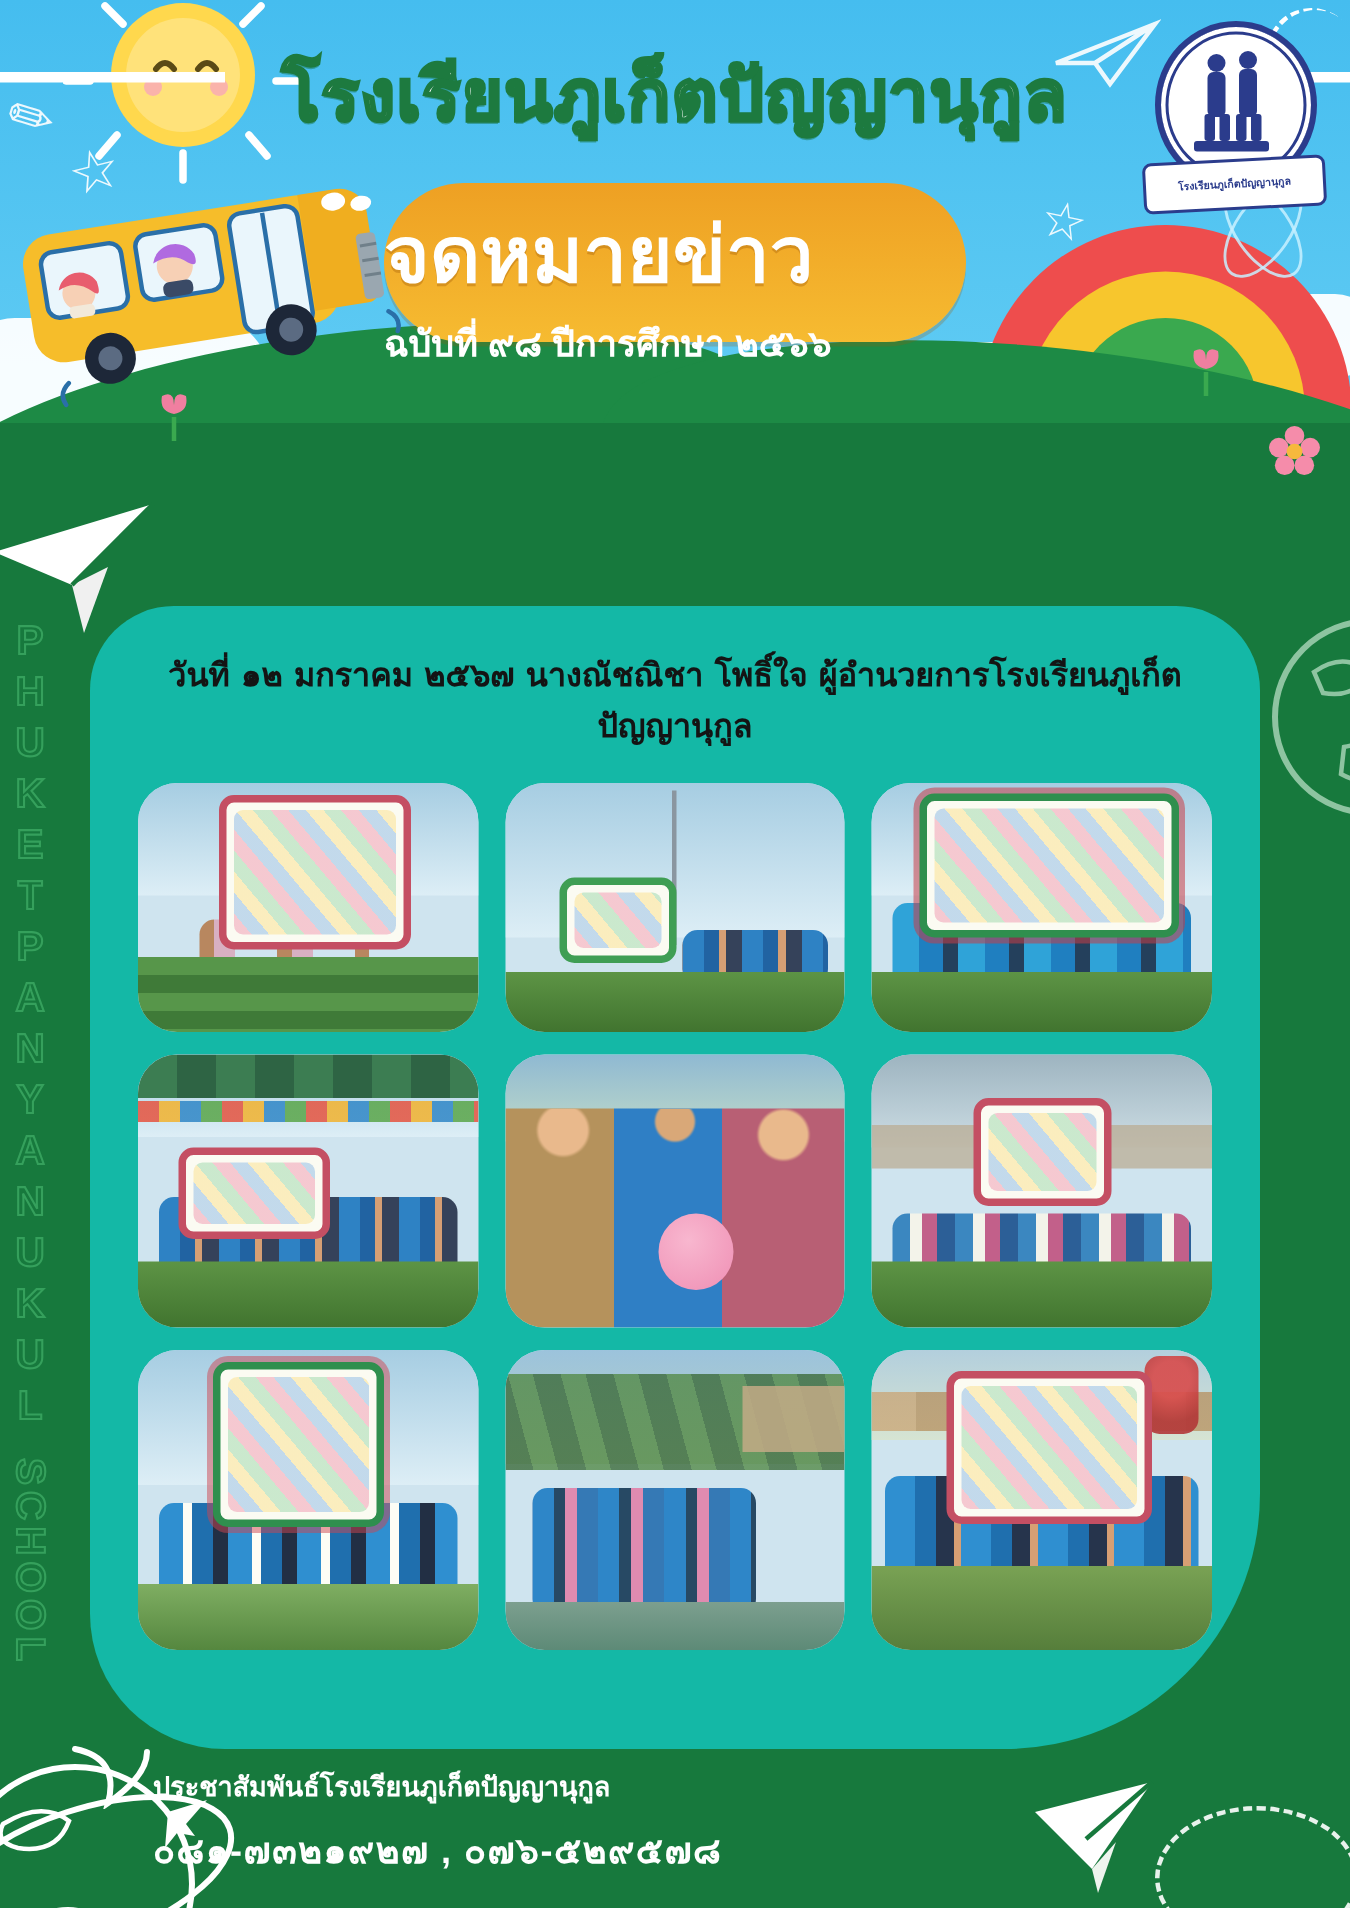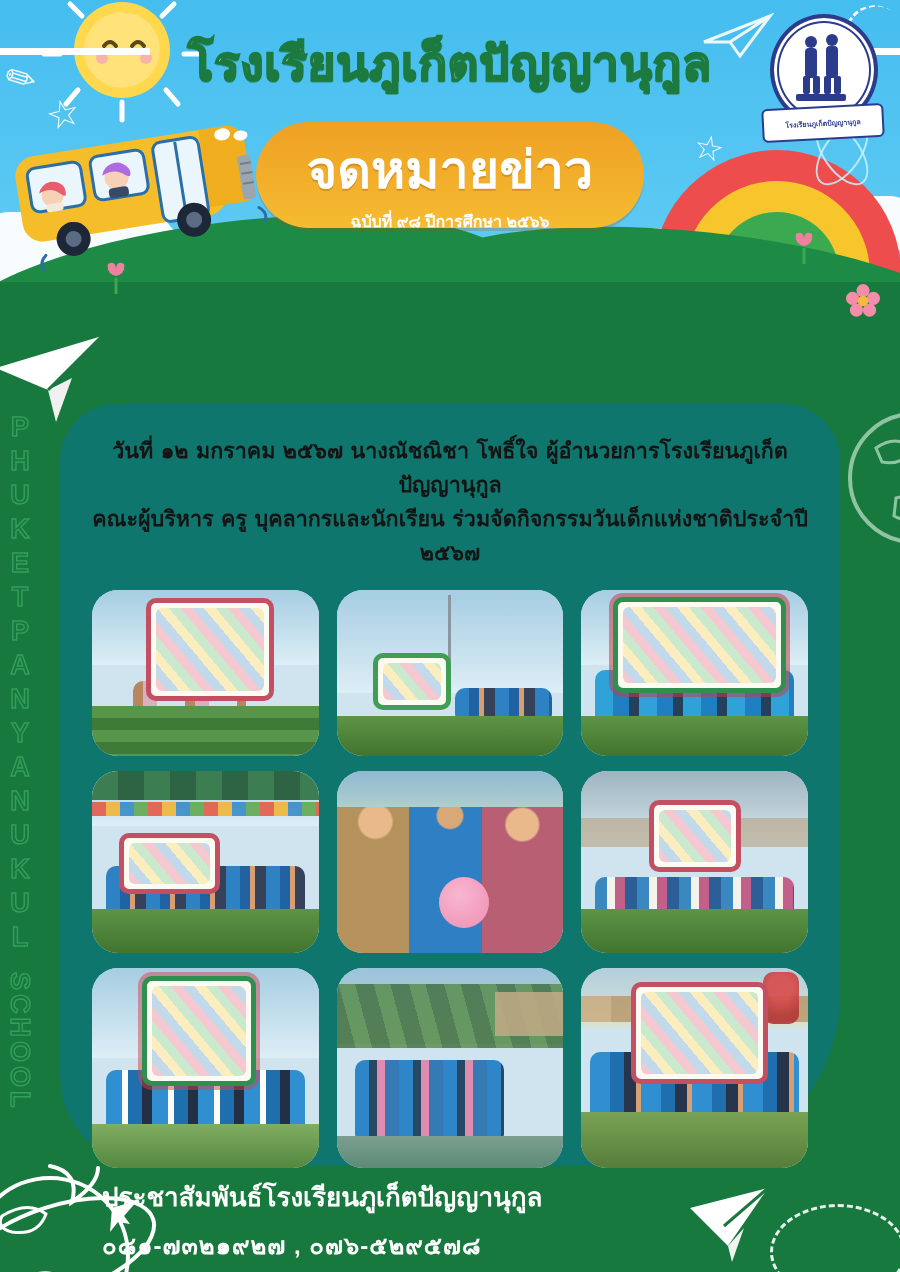--- a/index.html
+++ b/index.html
@@ -20,23 +20,23 @@
   .logo-oval{position:absolute;left:8px;top:0;width:100px;height:104px;background:#ffffff;border:4px solid #2b3c8c;border-radius:50%;box-shadow:inset 0 0 0 3px #ffffff, inset 0 0 0 5px #2b3c8c;}
   .logo-ribbon{position:absolute;left:0;top:92px;width:118px;height:30px;background:#ffffff;border:2px solid #2b3c8c;border-radius:6px;transform:rotate(-3deg);
     display:flex;align-items:center;justify-content:center;font-size:7px;color:#2b3c8c;font-weight:700;text-align:center;line-height:1;}
   .atom{position:absolute;left:795px;top:116px;width:92px;height:74px;z-index:3;}
   .atom span{position:absolute;left:10px;top:18px;width:70px;height:34px;border:2px solid rgba(200,240,255,.85);border-radius:50%;}
   .atom span:nth-child(1){transform:rotate(55deg);}
   .atom span:nth-child(2){transform:rotate(-55deg);}
 
   
   .pill{position:absolute;left:50%;top:122px;transform:translateX(-50%);width:388px;height:106px;z-index:6;
-    background:linear-gradient(#eea023,#f6bb31);border-radius:54px;text-align:center;box-shadow:0 3px 0 rgba(150,90,10,.25);}
+    background:linear-gradient(#eea023,#f6bb31);border-radius:54px;text-align:left;box-shadow:0 3px 0 rgba(150,90,10,.25);}
   .pill-main{margin-top:6px;font-size:52px;font-weight:800;color:#ffffff;text-shadow:0 2px 0 rgba(190,120,20,.55);}
-  .pill-issue{margin-top:-2px;font-size:16px;font-weight:800;color:#ffffff;}
+  .pill-issue{margin-top:-2px;font-size:24px;font-weight:800;color:#ffffff;}
 
   
   .bus{position:absolute;left:10px;top:96px;width:258px;height:178px;z-index:5;}
 
   
   .rainbow{position:absolute;left:653px;top:150px;width:248px;height:124px;z-index:2;}
   .arc{position:absolute;border-radius:300px 300px 0 0;}
   .arc.red{left:0;top:0;width:248px;height:124px;background:#ee4d4d;}
   .arc.yellow{left:31px;top:31px;width:186px;height:93px;background:#f7c62d;}
   .arc.green{left:62px;top:62px;width:124px;height:62px;background:#3aa94f;}
@@ -54,21 +54,21 @@
 
   
   .title-wrap{position:absolute;left:0;top:296px;width:100%;z-index:6;text-align:center;}
   .title-line{position:absolute;top:48px;height:7px;background:#ffffff;z-index:6;}
   .title-line.left{left:0;width:150px;}
   .title-line.right{right:0;width:88px;}
   .big-title{display:inline-block;font-family:"DejaVu Serif","Liberation Serif",serif;font-weight:700;font-size:92px;color:#ffffff;line-height:1.0;transform:scale(1.02,1.12);letter-spacing:-2px;}
   .plane-big{position:absolute;left:-6px;top:330px;z-index:7;}
 
   
-  .card{position:absolute;left:60px;top:404px;width:780px;height:762px;background:#0f766e;z-index:5;
+  .card{position:absolute;left:60px;top:404px;width:780px;height:762px;background:#14b8a6;z-index:5;
     border-radius:56px 56px 170px 90px;}
   .body-text{margin:30px 24px 0;text-align:center;color:#141414;font-weight:700;font-size:21.5px;line-height:34px;font-family:"DejaVu Sans","Liberation Sans",sans-serif;}
 
   
   .side-text{position:absolute;left:4px;top:412px;height:740px;z-index:6;display:flex;flex-direction:column;align-items:center;gap:16px;}
   .side-text span{writing-mode:vertical-rl;font-weight:800;font-size:27px;color:transparent;-webkit-text-stroke:1.4px #35a05c;letter-spacing:4px;}
   .side-text .upright{text-orientation:upright;}
   .side-text .sideways{text-orientation:mixed;}
 
   
@@ -133,21 +133,21 @@
   .p9 .ph-sky{height:30%;background:linear-gradient(#b3cfdd,#d6e4d2);}
   .p9 .ph-extra{display:block;right:4%;top:2%;width:16%;height:26%;border-radius:10px;opacity:.9;
     background:radial-gradient(circle at 50% 30%,#d84a4a 30%,#b23737 70%);}
   .p9 .ph-mid{display:block;left:0;right:0;top:14%;height:13%;opacity:.7;
     background:repeating-linear-gradient(90deg,#caa06c 0 30px,#b58a55 30px 60px);}
   .p9 .ph-crowd{left:4%;right:4%;bottom:16%;height:42%;background:repeating-linear-gradient(90deg,#2f8fd0 0 20px,#1f6fae 20px 34px,#26344c 34px 46px,#d79f74 46px 51px);}
   .p9 .ph-grass{height:28%;background:linear-gradient(#79a254,#567e3b);}
 
   
   .footer-text{position:absolute;left:102px;top:1176px;z-index:7;color:#ffffff;font-weight:700;}
-  .footer-text .f1{font-size:26px;margin-bottom:9px;}
+  .footer-text .f1{font-size:18px;margin-bottom:9px;}
   .footer-text .f2{font-size:26px;margin-bottom:9px;}
   .footer-text .f3{font-size:24px;letter-spacing:1px;}
   .swoosh{position:absolute;left:46px;top:1162px;z-index:7;}
   .globe-footer{position:absolute;left:-38px;top:1146px;width:200px;height:200px;z-index:6;}
   .globe-card{position:absolute;left:836px;top:398px;width:100px;height:170px;z-index:4;opacity:.8;}
   .plane-br{position:absolute;left:688px;top:1186px;z-index:7;}
   .dash-circle{position:absolute;left:770px;top:1204px;width:130px;height:90px;border:3px dashed rgba(255,255,255,.9);border-radius:50%;z-index:6;}
   .dash-arc-tr{position:absolute;left:844px;top:6px;width:60px;height:60px;border-left:3px dashed #ffffff;border-radius:50%;transform:rotate(40deg);z-index:6;}
 </style>
 </head>
@@ -289,21 +289,20 @@
   </div>
 
   <svg class="globe-card" viewBox="0 0 100 170">
     <circle cx="78" cy="80" r="64" fill="none" stroke="rgba(235,255,240,.7)" stroke-width="4"></circle>
     <path d="M40 50 q20 -14 36 0 q-8 18 -30 14 z M60 100 q24 -6 34 10 q-14 20 -36 8 z" fill="none" stroke="rgba(235,255,240,.7)" stroke-width="3"></path>
   </svg>
 
   <div class="card">
     <div class="body-text">
       <div>วันที่ ๑๒ มกราคม ๒๕๖๗ นางณัชณิชา โพธิ์ใจ ผู้อำนวยการโรงเรียนภูเก็ตปัญญานุกูล</div>
-      <div>คณะผู้บริหาร ครู บุคลากรและนักเรียน ร่วมจัดกิจกรรมวันเด็กแห่งชาติประจำปี ๒๕๖๗</div>
     </div>
     <div class="grid" id="photo-grid">
         <div class="ph p1">
           <div class="ph-sky"></div>
           <div class="ph-crowd"></div>
           <div class="ph-grass"></div>
           <div class="ph-banner"></div>
         </div>
         <div class="ph p2">
           <div class="ph-sky"></div>

